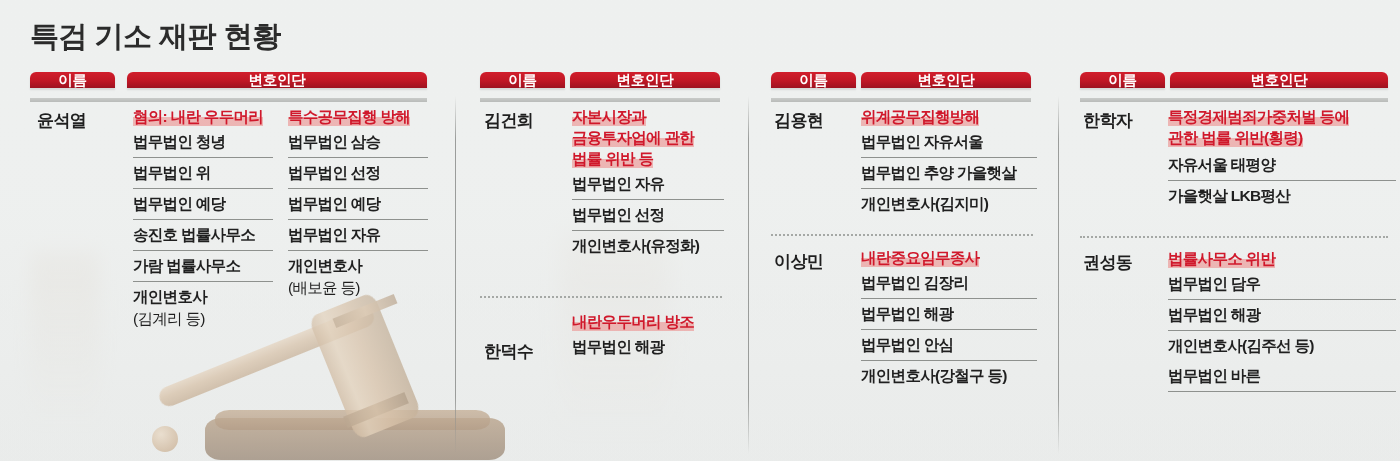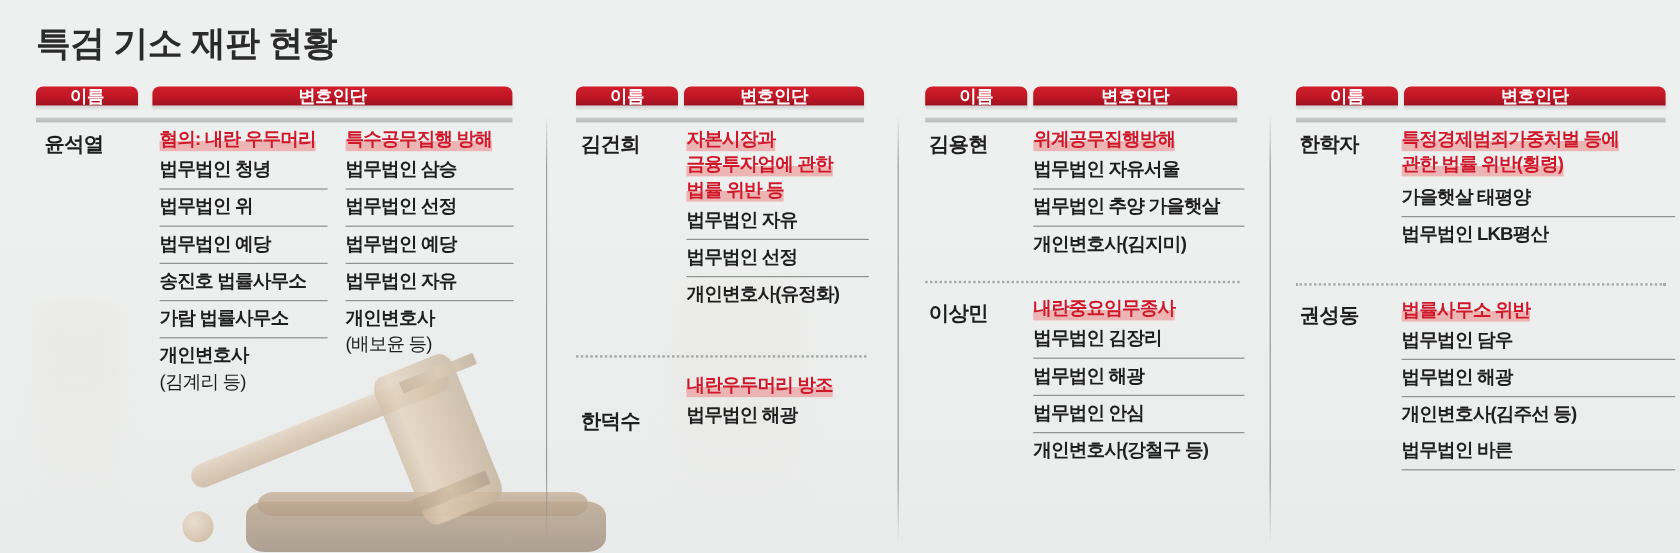--- a/index.html
+++ b/index.html
@@ -272,22 +272,22 @@
 
     <div class="body">
 
       <div class="person" style="height:118px;">
         <div class="pname" style="left:25px;top:3px;">한학자</div>
         <div class="col" style="left:110px;top:0;width:228px;">
           <div class="charge">
             <span class="hl">특정경제범죄가중처벌 등에</span><br>
             <span class="hl">관한 법률 위반(횡령)</span>
           </div>
-          <div class="firm" style="margin-top:2px;">가을햇살 태평양</div>
-          <div class="firm nb">법무법인 LKB평산</div>
+          <div class="firm" style="margin-top:2px;">자유서울 태평양</div>
+          <div class="firm nb">가을햇살 LKB평산</div>
         </div>
       </div>
 
       <div class="dotsep" style="left:22px;top:130px;width:308px;"></div>
 
       <div class="person" style="height:170px;margin-top:24px;">
         <div class="pname" style="left:25px;top:3px;">권성동</div>
         <div class="col" style="left:110px;top:0;width:228px;">
           <div class="charge"><span class="hl">법률사무소 위반</span></div>
           <div class="firm">법무법인 담우</div>

